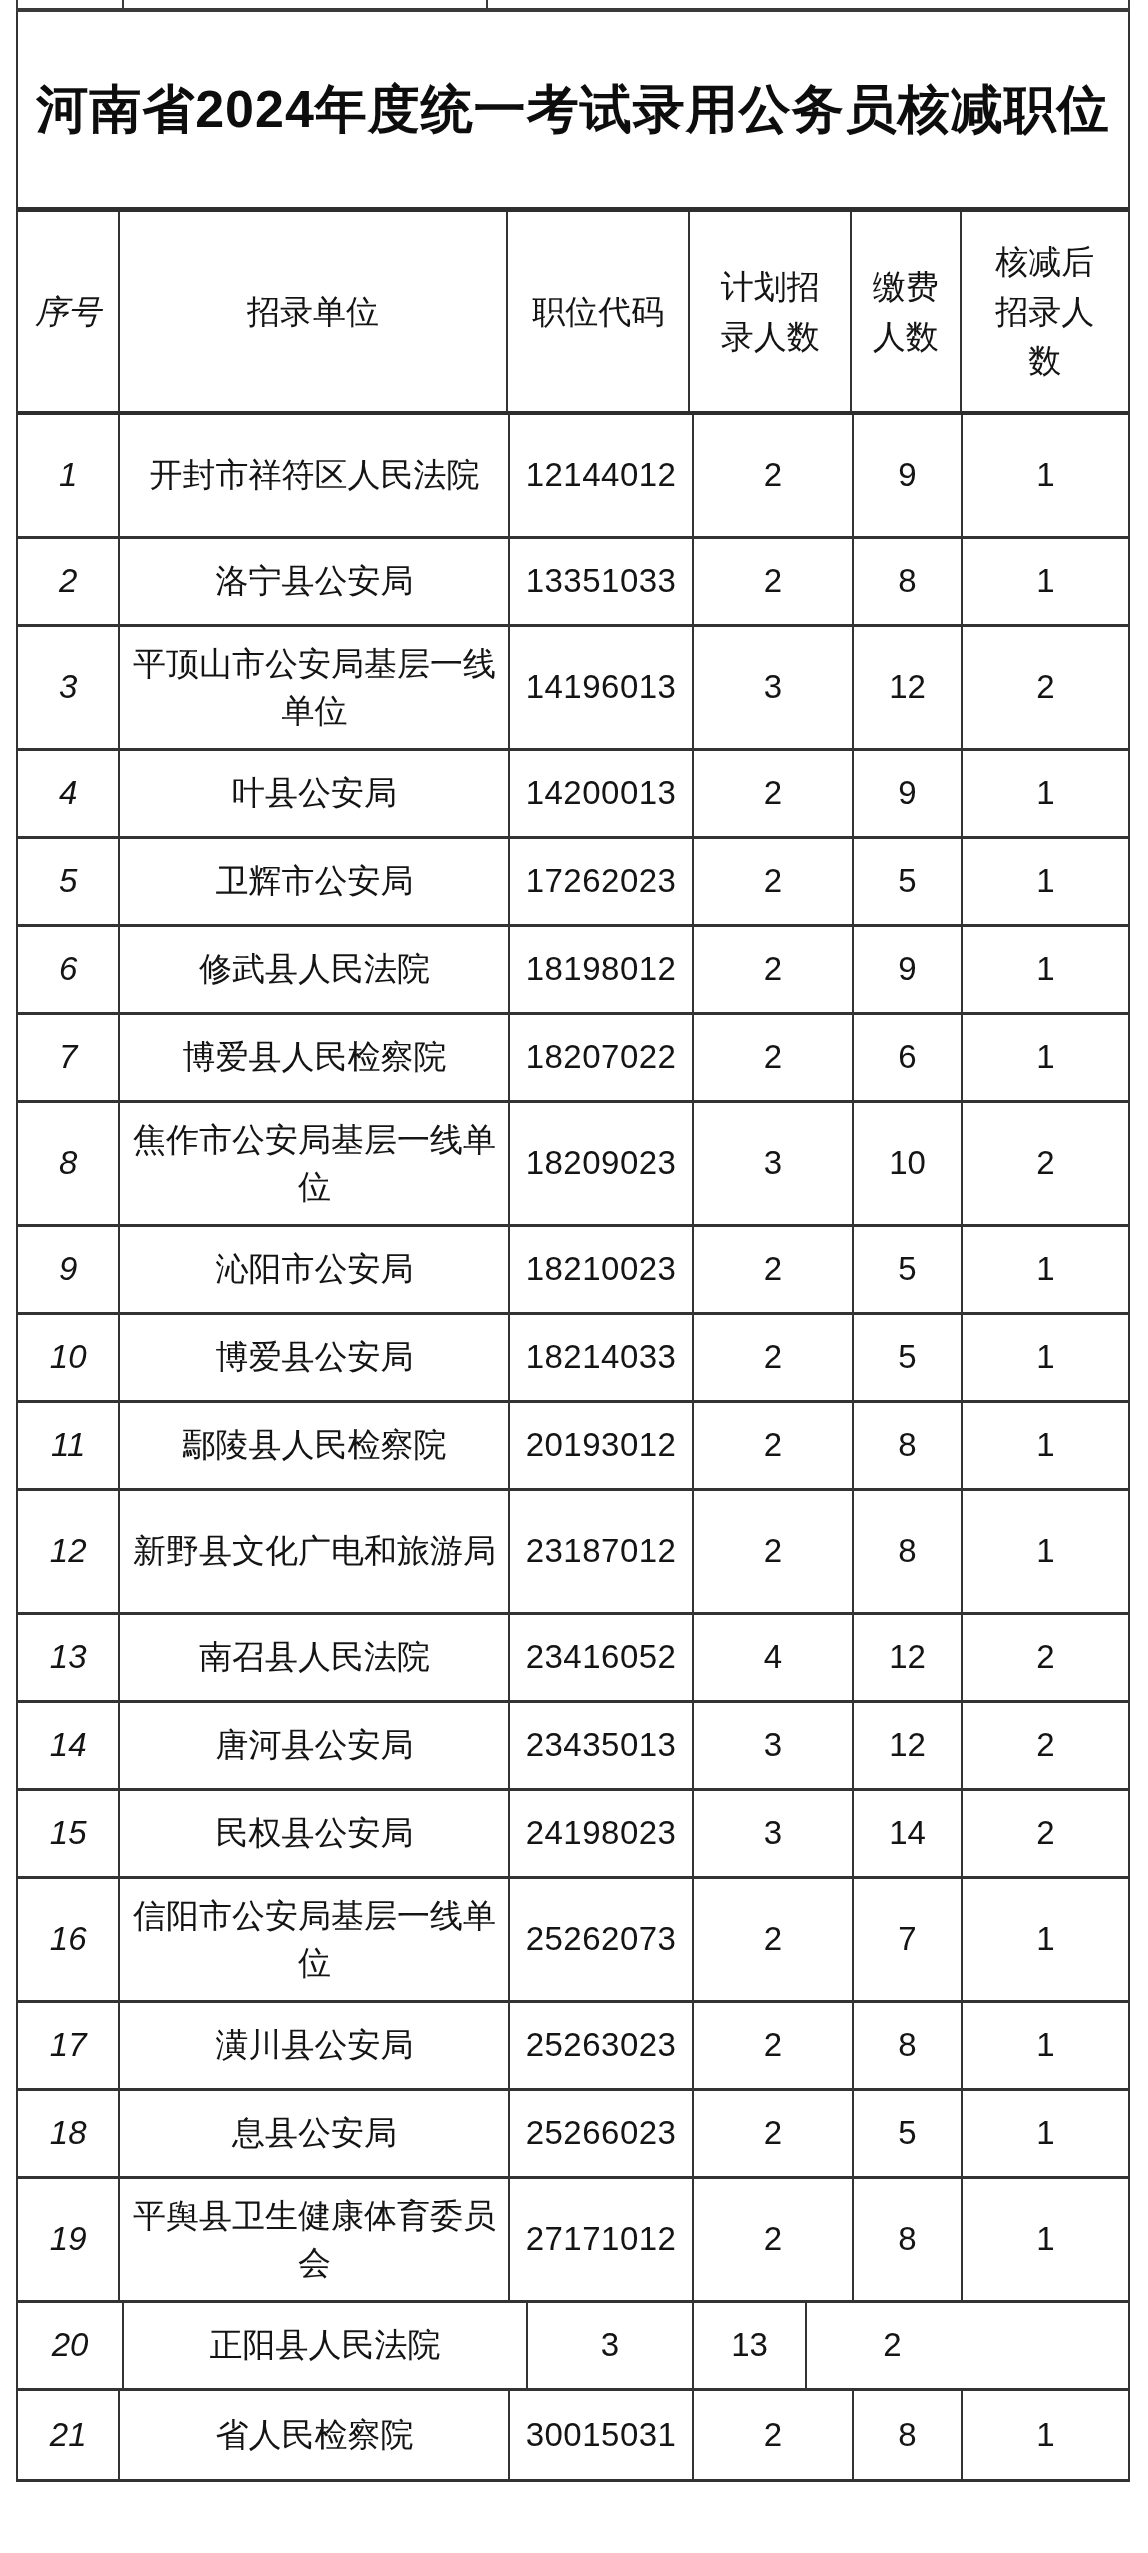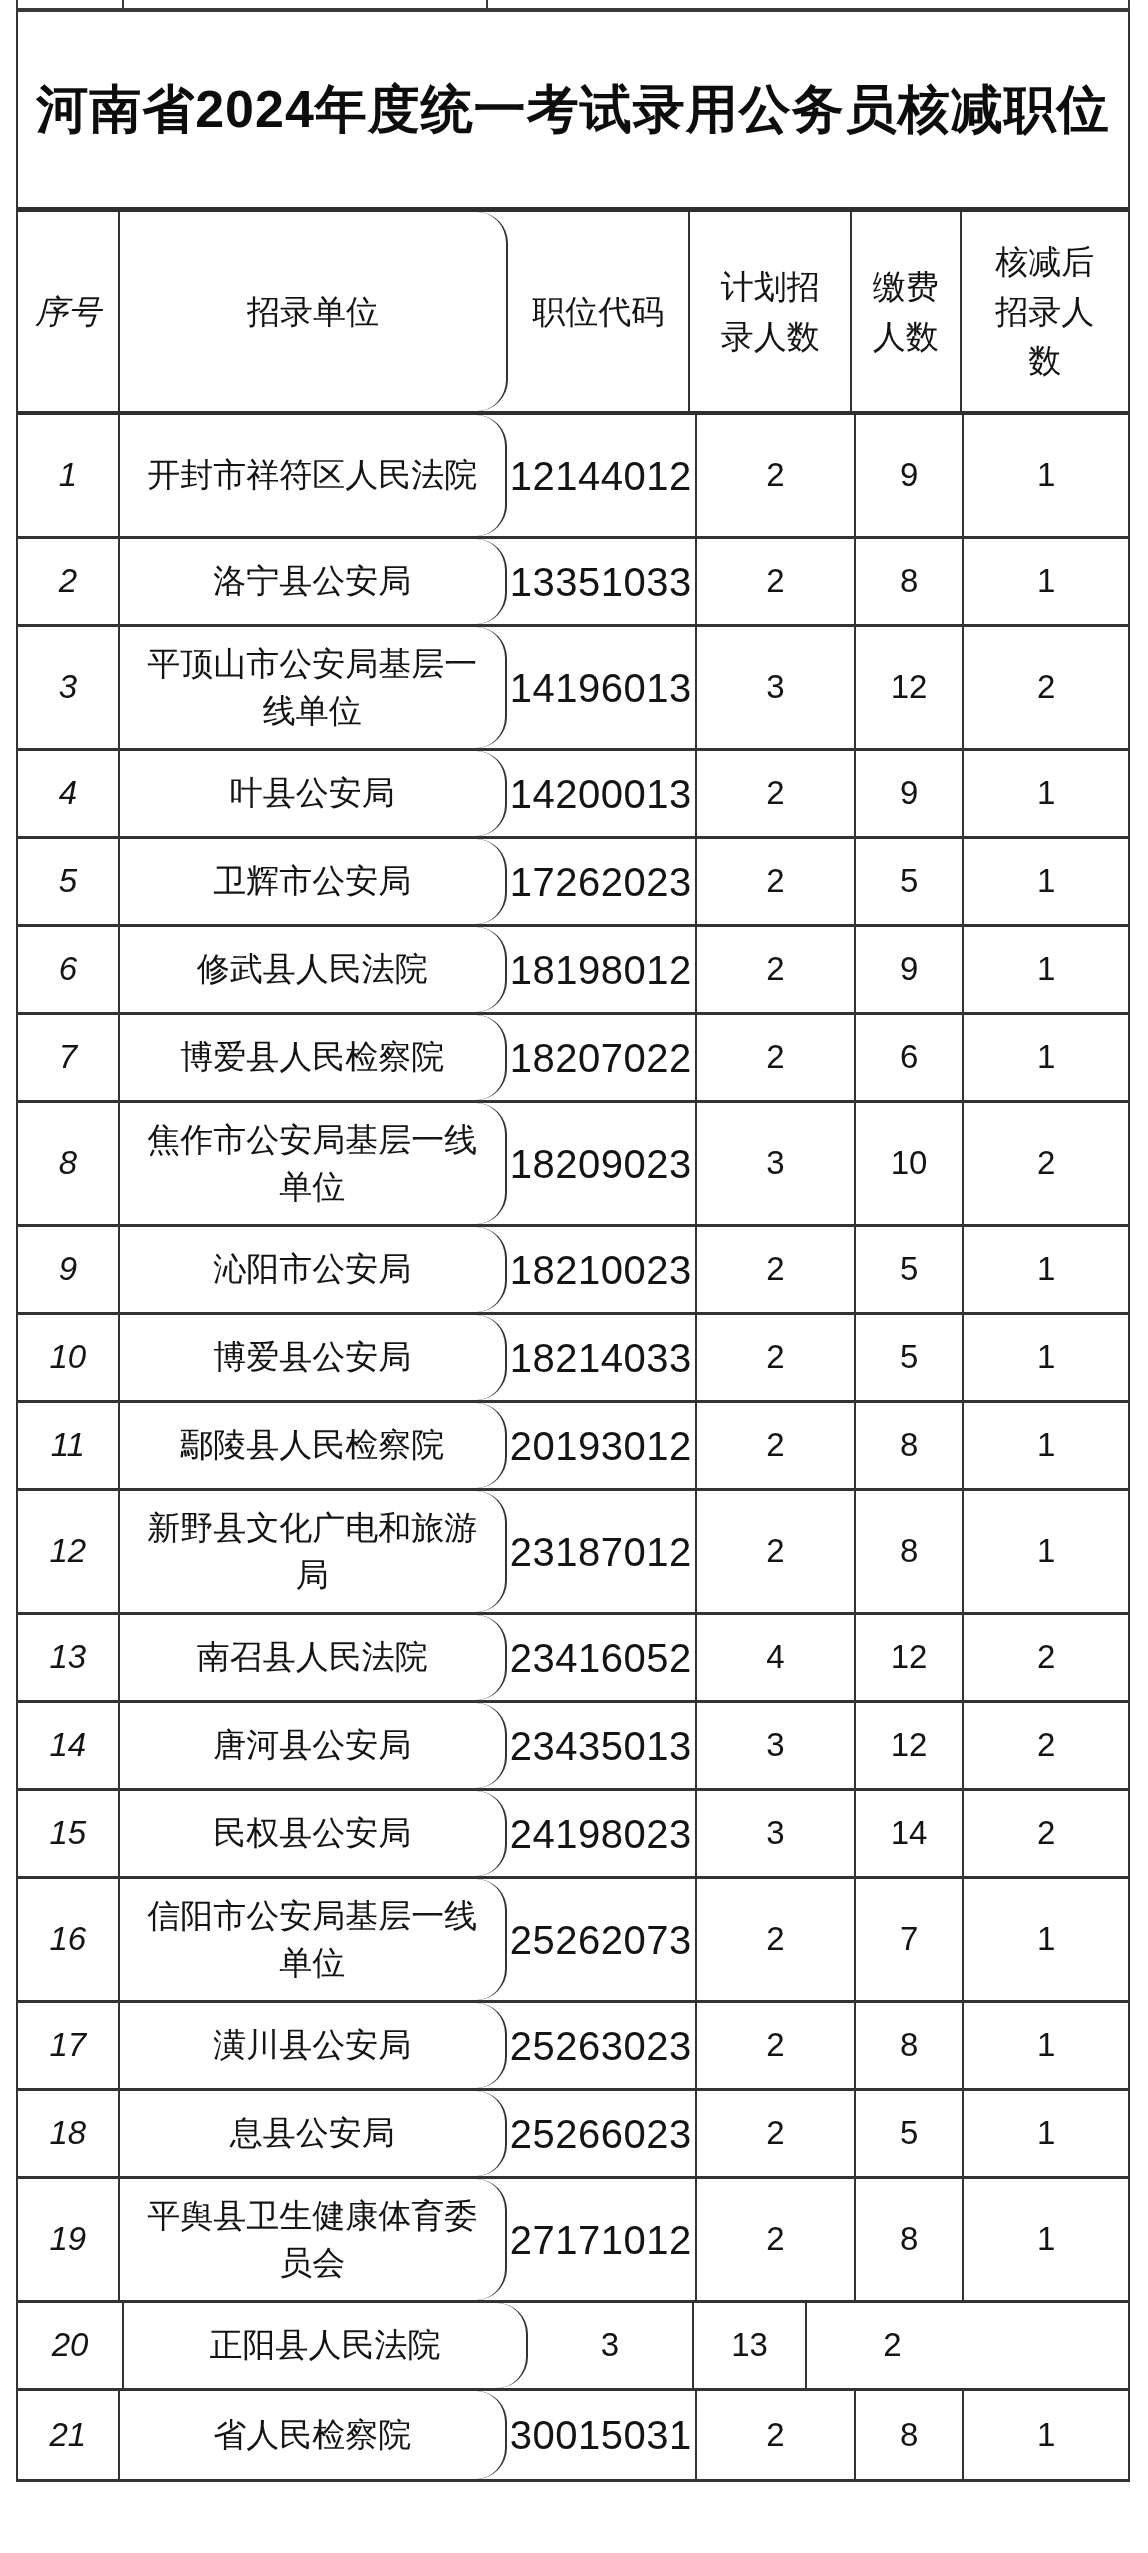--- a/index.html
+++ b/index.html
@@ -86,32 +86,32 @@
     display: flex;
     align-items: center;
     justify-content: center;
     text-align: center;
     font-size: 33px;
     line-height: 1.4;
     padding: 6px 4px;
     color: #141414;
   }
   .c1 { width: 106px; font-style: italic; }
-  .c2 { width: 404px; border-radius: 31px; }
+  .c2 { width: 404px; }
   .c3 { width: 190px; }
   .c4 { width: 166px; }
   .c5 { width: 113px; }
   .c6 { width: 171px; border-right: none; }
 
   .hrow .cell { font-size: 33px; line-height: 1.5; }
   .hrow .c4, .hrow .c6 { padding: 6px 28px; }
   .hrow .c5 { padding: 6px 16px; }
 
   .drow .c2 { padding: 2px 12px; }
-  .drow .c3 { font-size: 40px; letter-spacing: 0.5px; }
+  .drow .c3 { font-size: 33px; letter-spacing: 0.5px; }
 
   .bottom-margin { height: 13px; }
 </style>
 </head>
 <body>
 
 <div class="sheet">
 
   <div class="top-fragment">
     <div class="fcell f1"></div>

